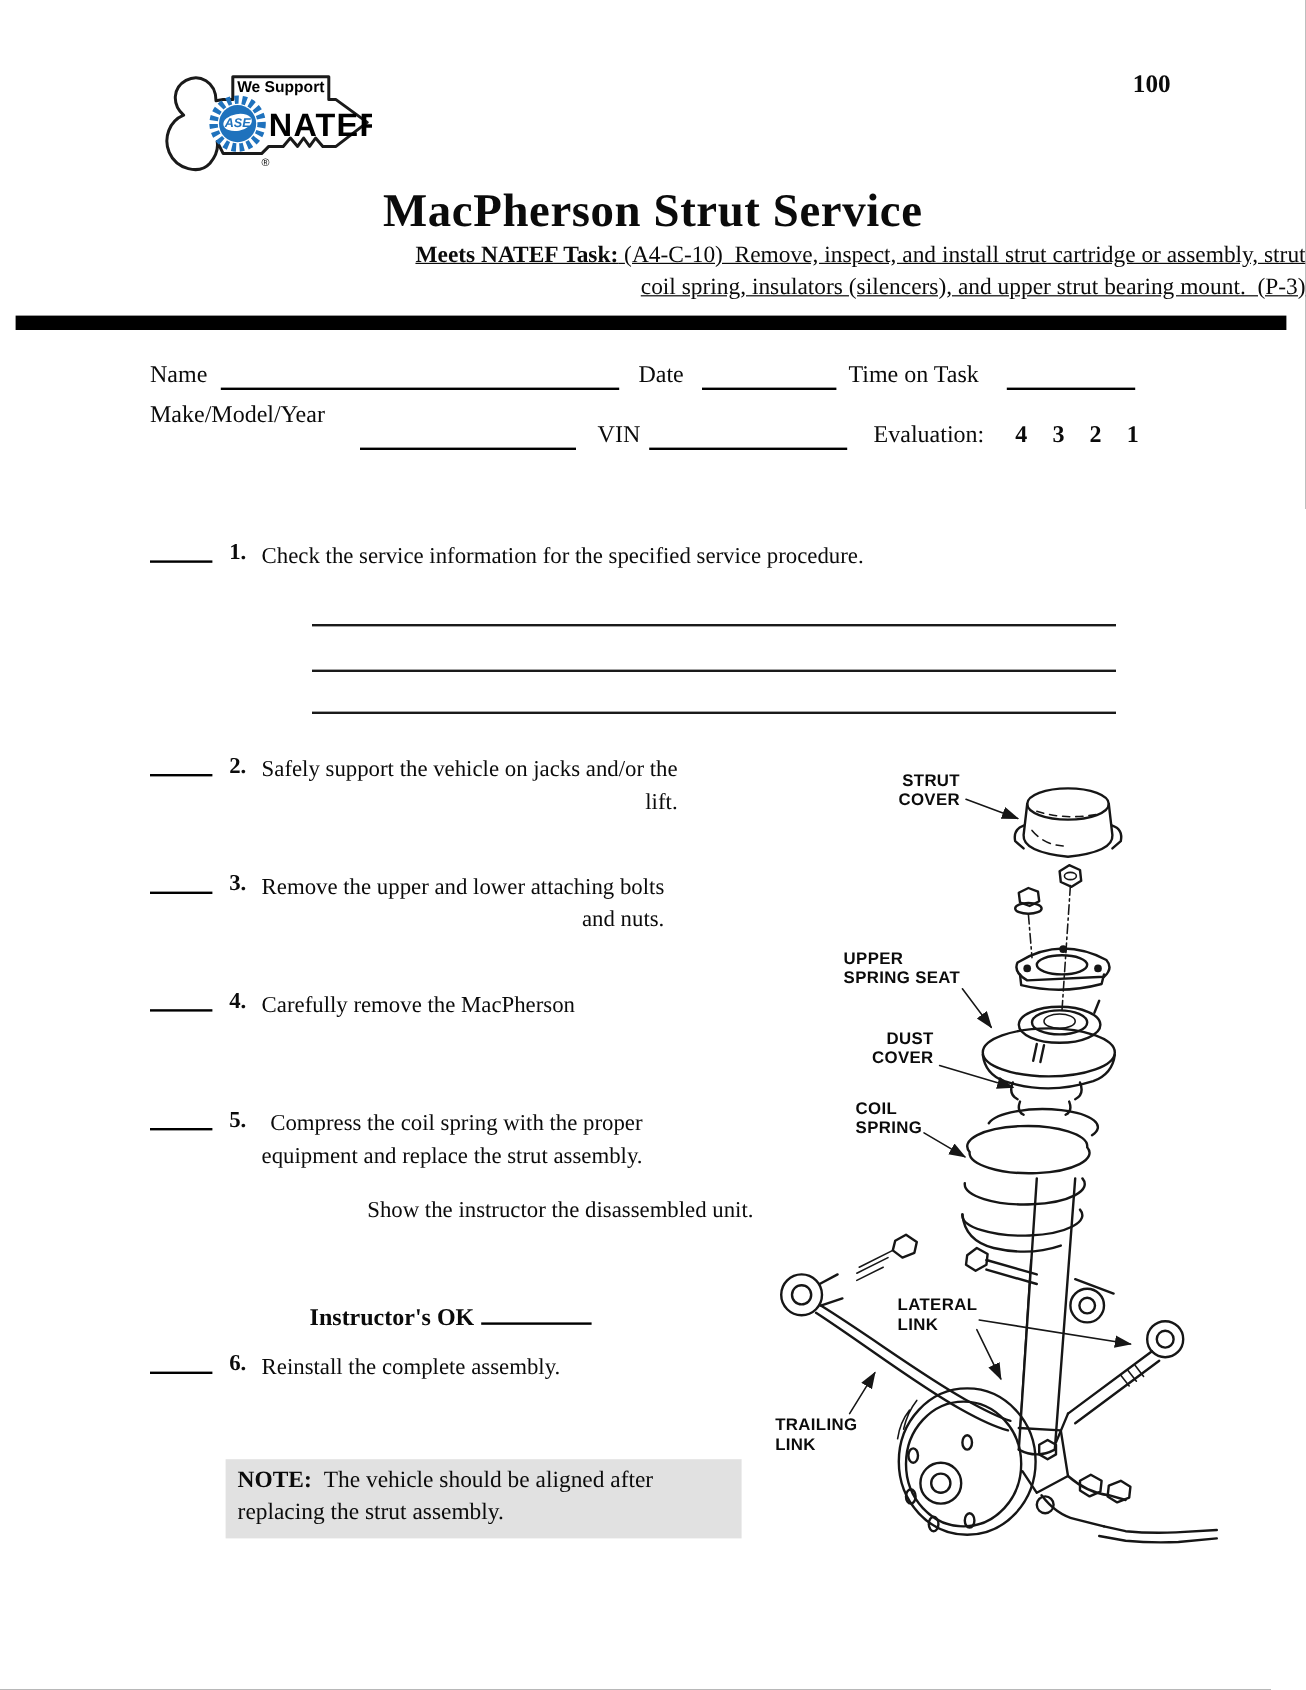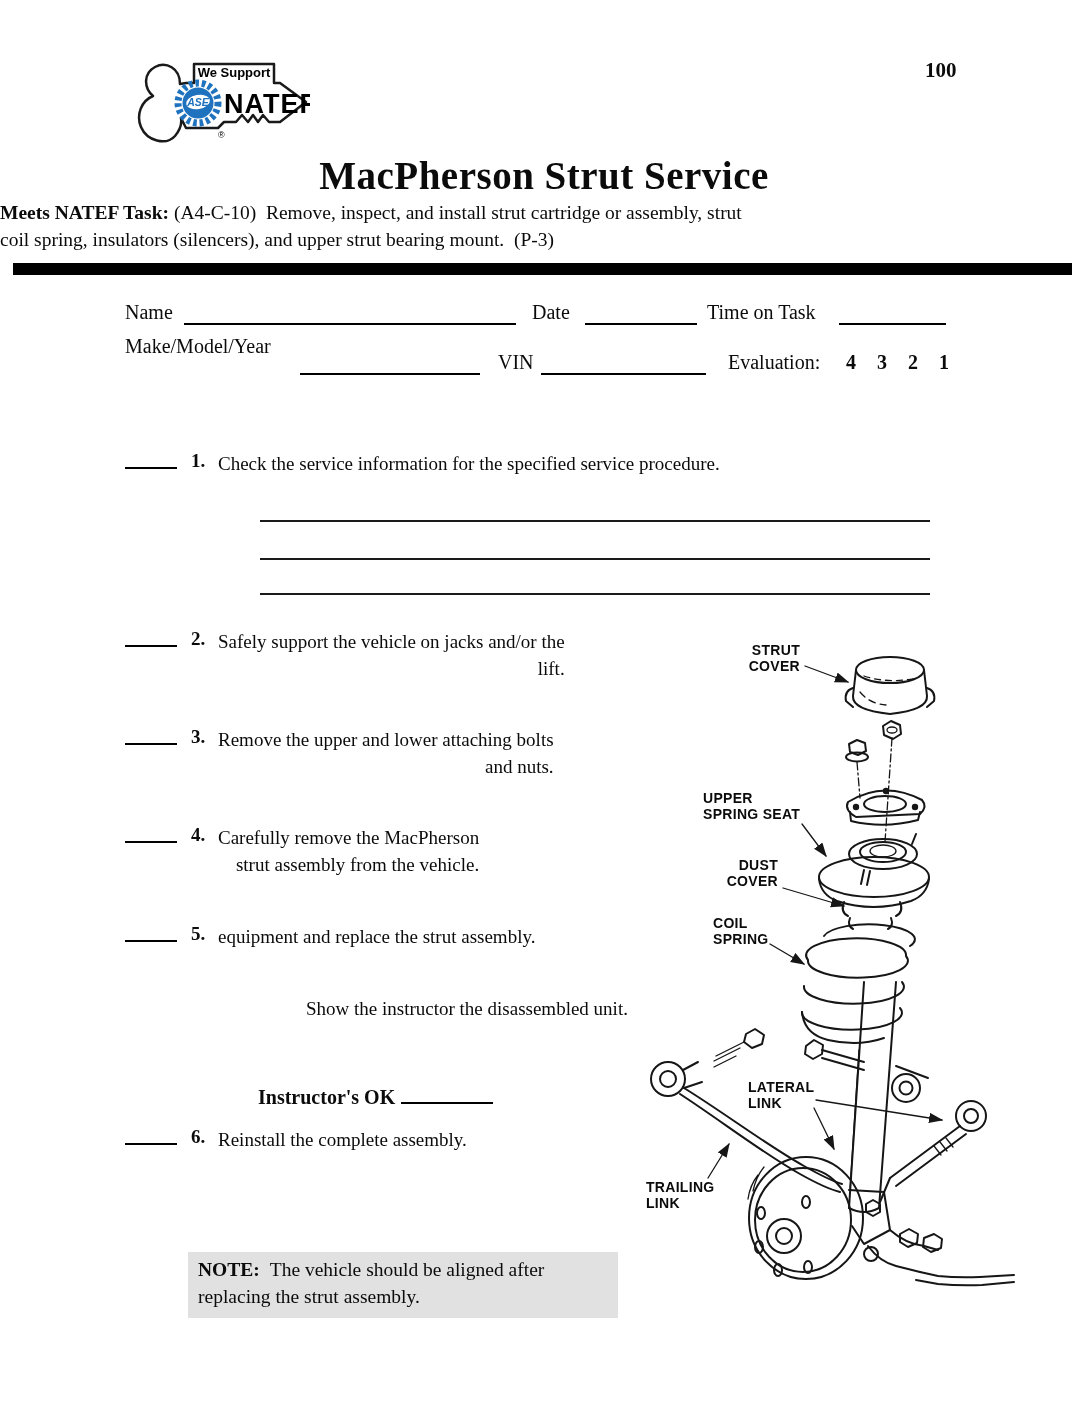--- a/index.html
+++ b/index.html
@@ -3,40 +3,40 @@
 <meta charset="utf-8">
 <style>
   html,body{margin:0;padding:0;background:#888;}
   .page{
     position:relative; width:1088px; height:1408px; background:#ffffff;
     font-family:"Liberation Serif", serif; color:#0b0b0b; overflow:hidden;
     margin:0 auto;
   }
   .abs{position:absolute;}
   
-  .pagenum{font-size:21px;font-weight:bold;}
+  .pagenum{font-size:21px;font-weight:bold;margin-left:19px;}
   .title{left:0;top:153px;width:1088px;text-align:center;font-size:39px;font-weight:bold;letter-spacing:.5px;}
-  .taskline{left:0;width:1088px;text-align:left;font-size:19.5px;}
+  .taskline{left:0;width:1088px;text-align:right;font-size:19.5px;text-decoration:underline;}
   .taskline .lbl{font-weight:bold;}
   .thickrule{left:13px;top:263px;width:1059px;height:12px;background:#000;}
   
   .flabel{font-size:20px;font-weight:normal;white-space:nowrap;}
   .uline{height:22px;border-bottom:2px solid #000;}
   .evals{display:flex;gap:21px;font-size:20px;font-weight:bold;}
   
   .step{position:absolute;left:125px;}
   .step .blank{position:absolute;left:0;top:17px;width:52px;border-bottom:2px solid #000;height:0;}
   .step .snum{position:absolute;left:66px;top:0;font-size:19px;font-weight:bold;}
   .step .stext{position:absolute;left:93px;top:0;font-size:19px;line-height:27px;white-space:nowrap;text-align:right;}
   .ruleline{left:260px;width:670px;height:0;border-bottom:2px solid #1a1a1a;}
   .subline{font-size:19px;white-space:nowrap;}
   .okline{font-size:20px;font-weight:bold;white-space:nowrap;}
   .okblank{display:inline-block;width:92px;border-bottom:2px solid #000;height:16px;margin-left:6px;}
   
-  .note{left:188px;top:1216px;width:410px;background:#e1e1e1;padding:4px 10px 8px 10px;font-size:19.5px;line-height:27px;margin-top:36px;}
+  .note{left:188px;top:1216px;width:410px;background:#e1e1e1;padding:4px 10px 8px 10px;font-size:19.5px;line-height:27px;}
   .note .nlbl{font-weight:bold;margin-right:10px;}
   
   .diagram-svg{left:628px;top:630px;}
   .dlabel{font-family:"Liberation Sans",sans-serif;font-weight:bold;font-size:14px;letter-spacing:.3px;fill:#0b0b0b;}
   .dline{stroke:#161616;fill:none;stroke-width:2;stroke-linecap:round;stroke-linejoin:round;}
   .dthin{stroke:#161616;fill:none;stroke-width:1.3;stroke-linecap:round;}
   .dfill{fill:#161616;}
   .logo-sans{font-family:"Liberation Sans",sans-serif;}
 </style>
 </head>
@@ -122,28 +122,28 @@
       <div>Remove the upper and lower attaching bolts</div>
       <div>and nuts.</div>
     </div>
   </div>
 
   <div class="step" style="top:824px;">
     <span class="blank"></span>
     <span class="snum">4.</span>
     <div class="stext">
       <div>Carefully remove the MacPherson</div>
-      <div>strut assembly from the vehicle.</div>
     </div>
   </div>
 
   <div class="step" style="top:923px;">
     <span class="blank"></span>
     <span class="snum">5.</span>
     <div class="stext">
+      <div>Compress the coil spring with the proper</div>
       <div>equipment and replace the strut assembly.</div>
     </div>
   </div>
   <div class="abs subline" style="left:258px;top:998px;margin-left:48px;">Show the instructor the disassembled unit.</div>
   <div class="abs okline" style="left:258px;top:1046px;margin-top:40px;">
     <span>Instructor's OK</span><span class="okblank"></span>
   </div>
 
   <div class="step" style="top:1126px;">
     <span class="blank"></span>

